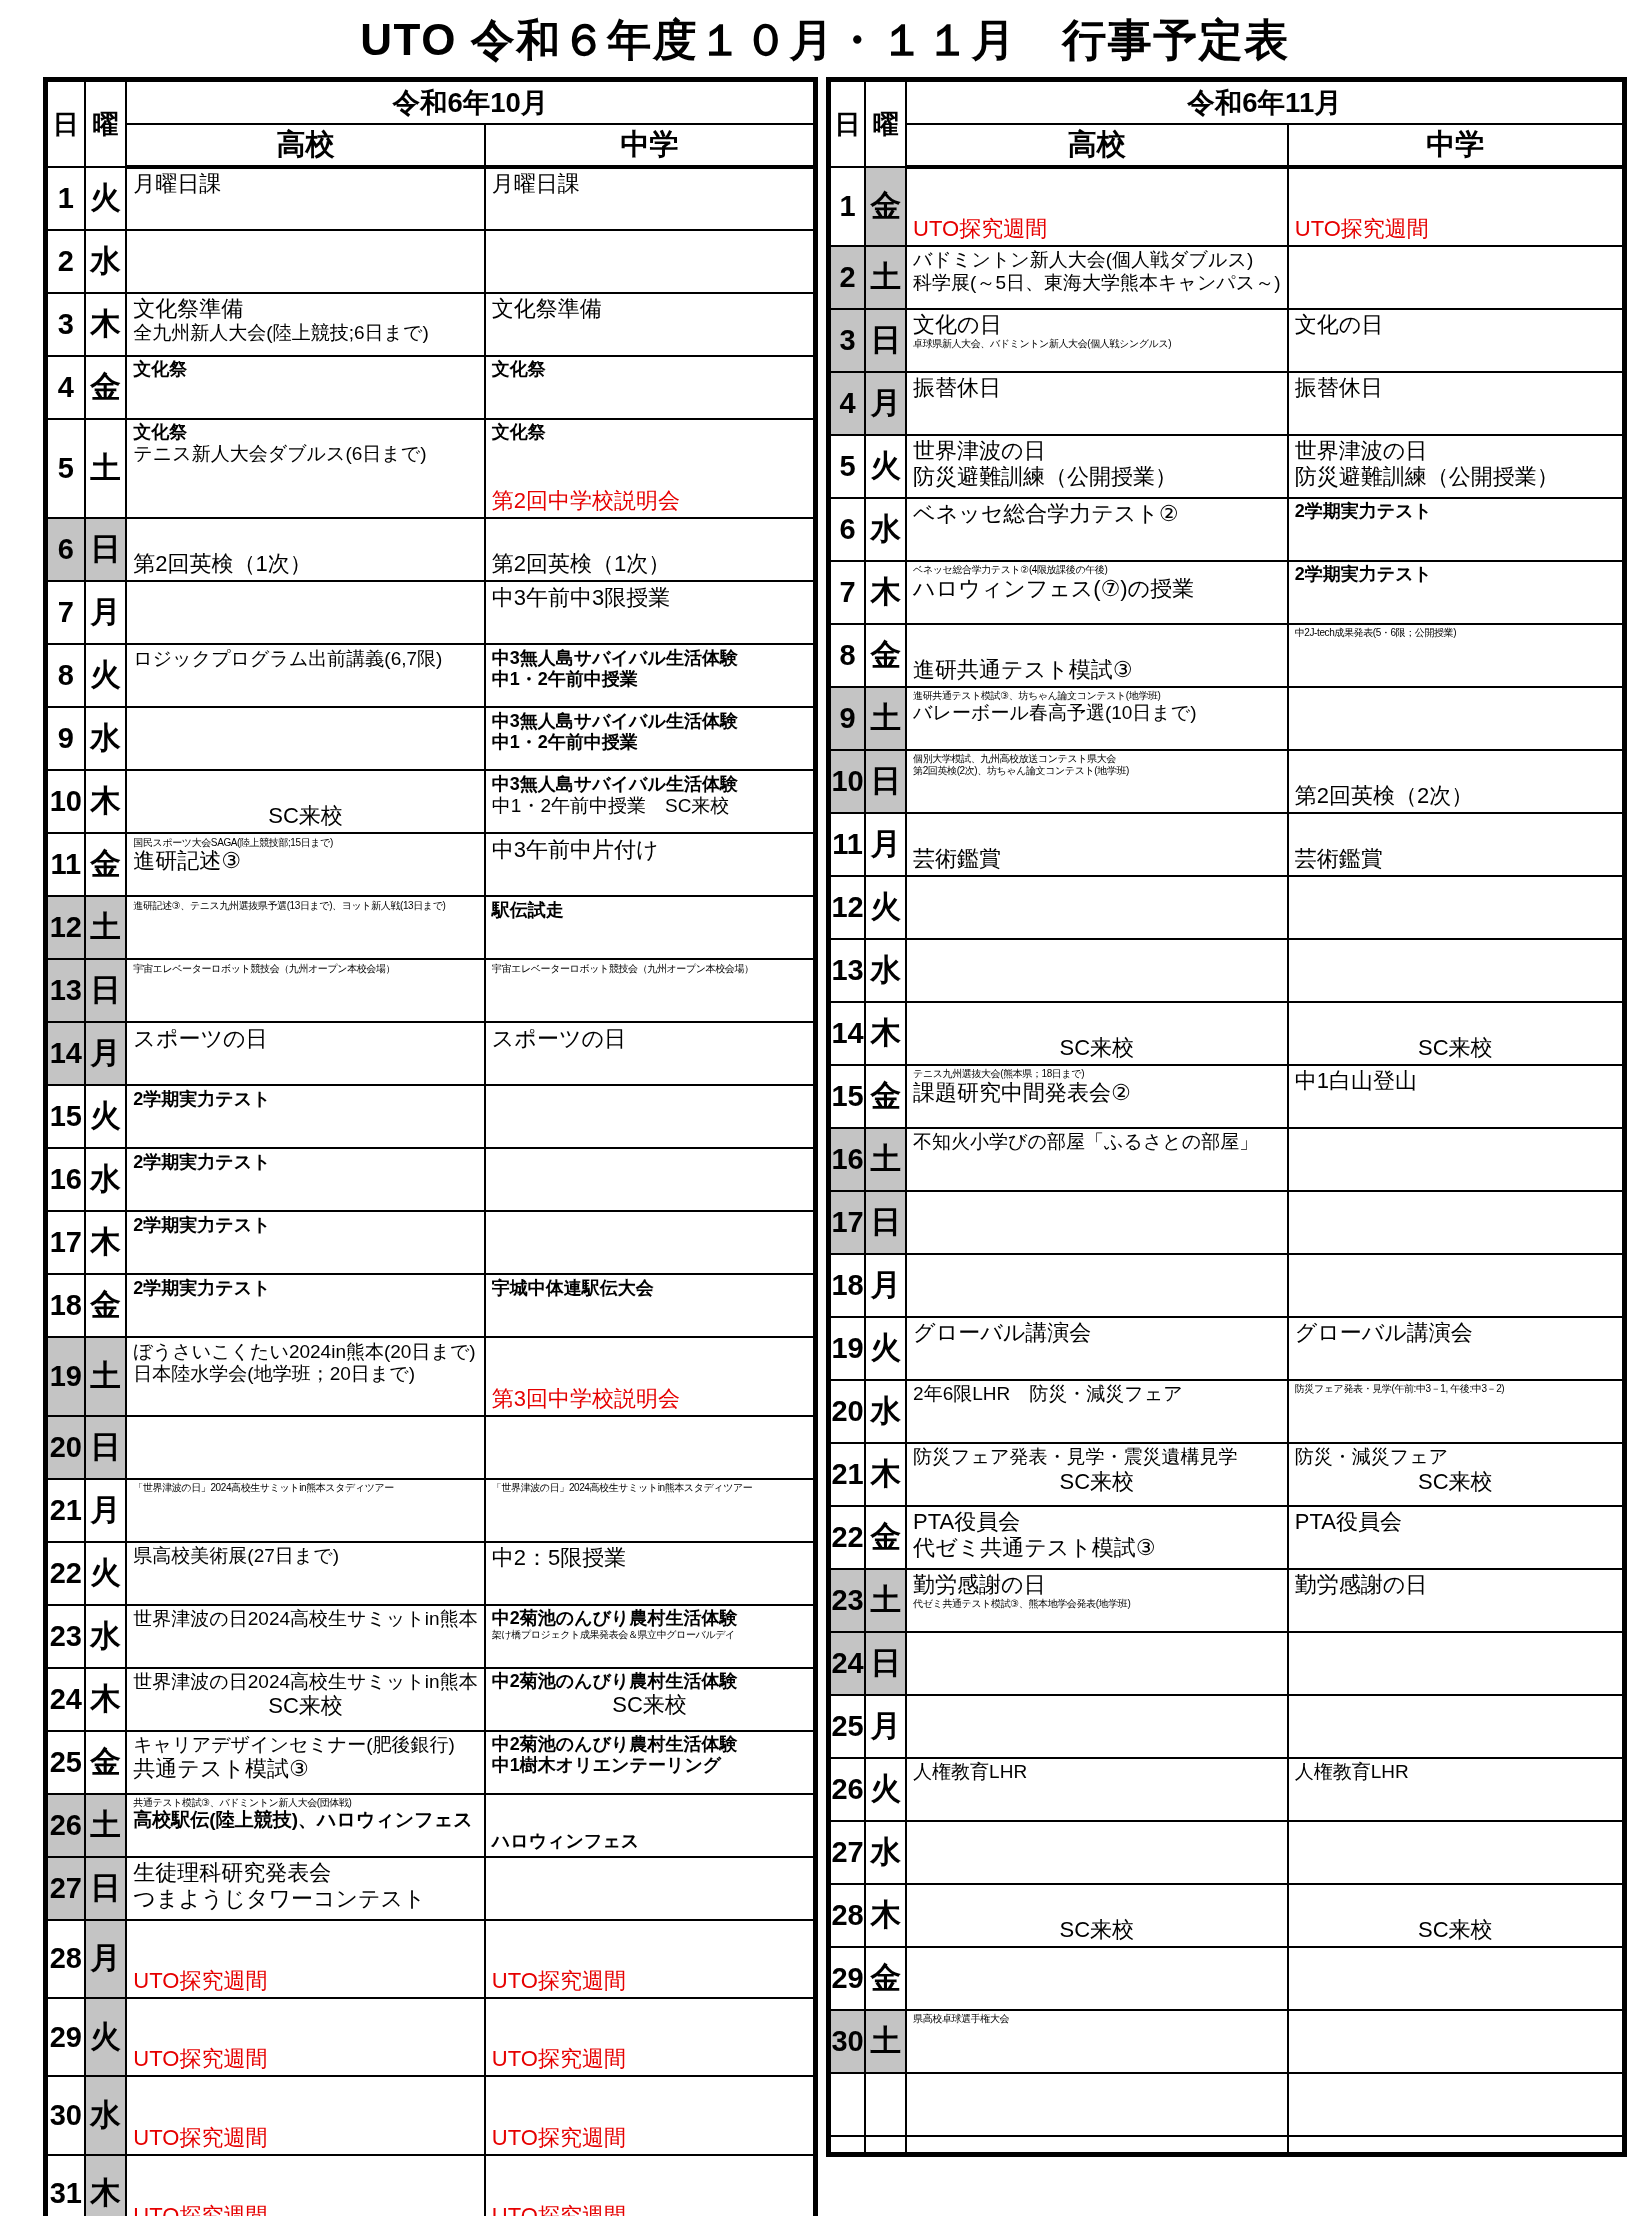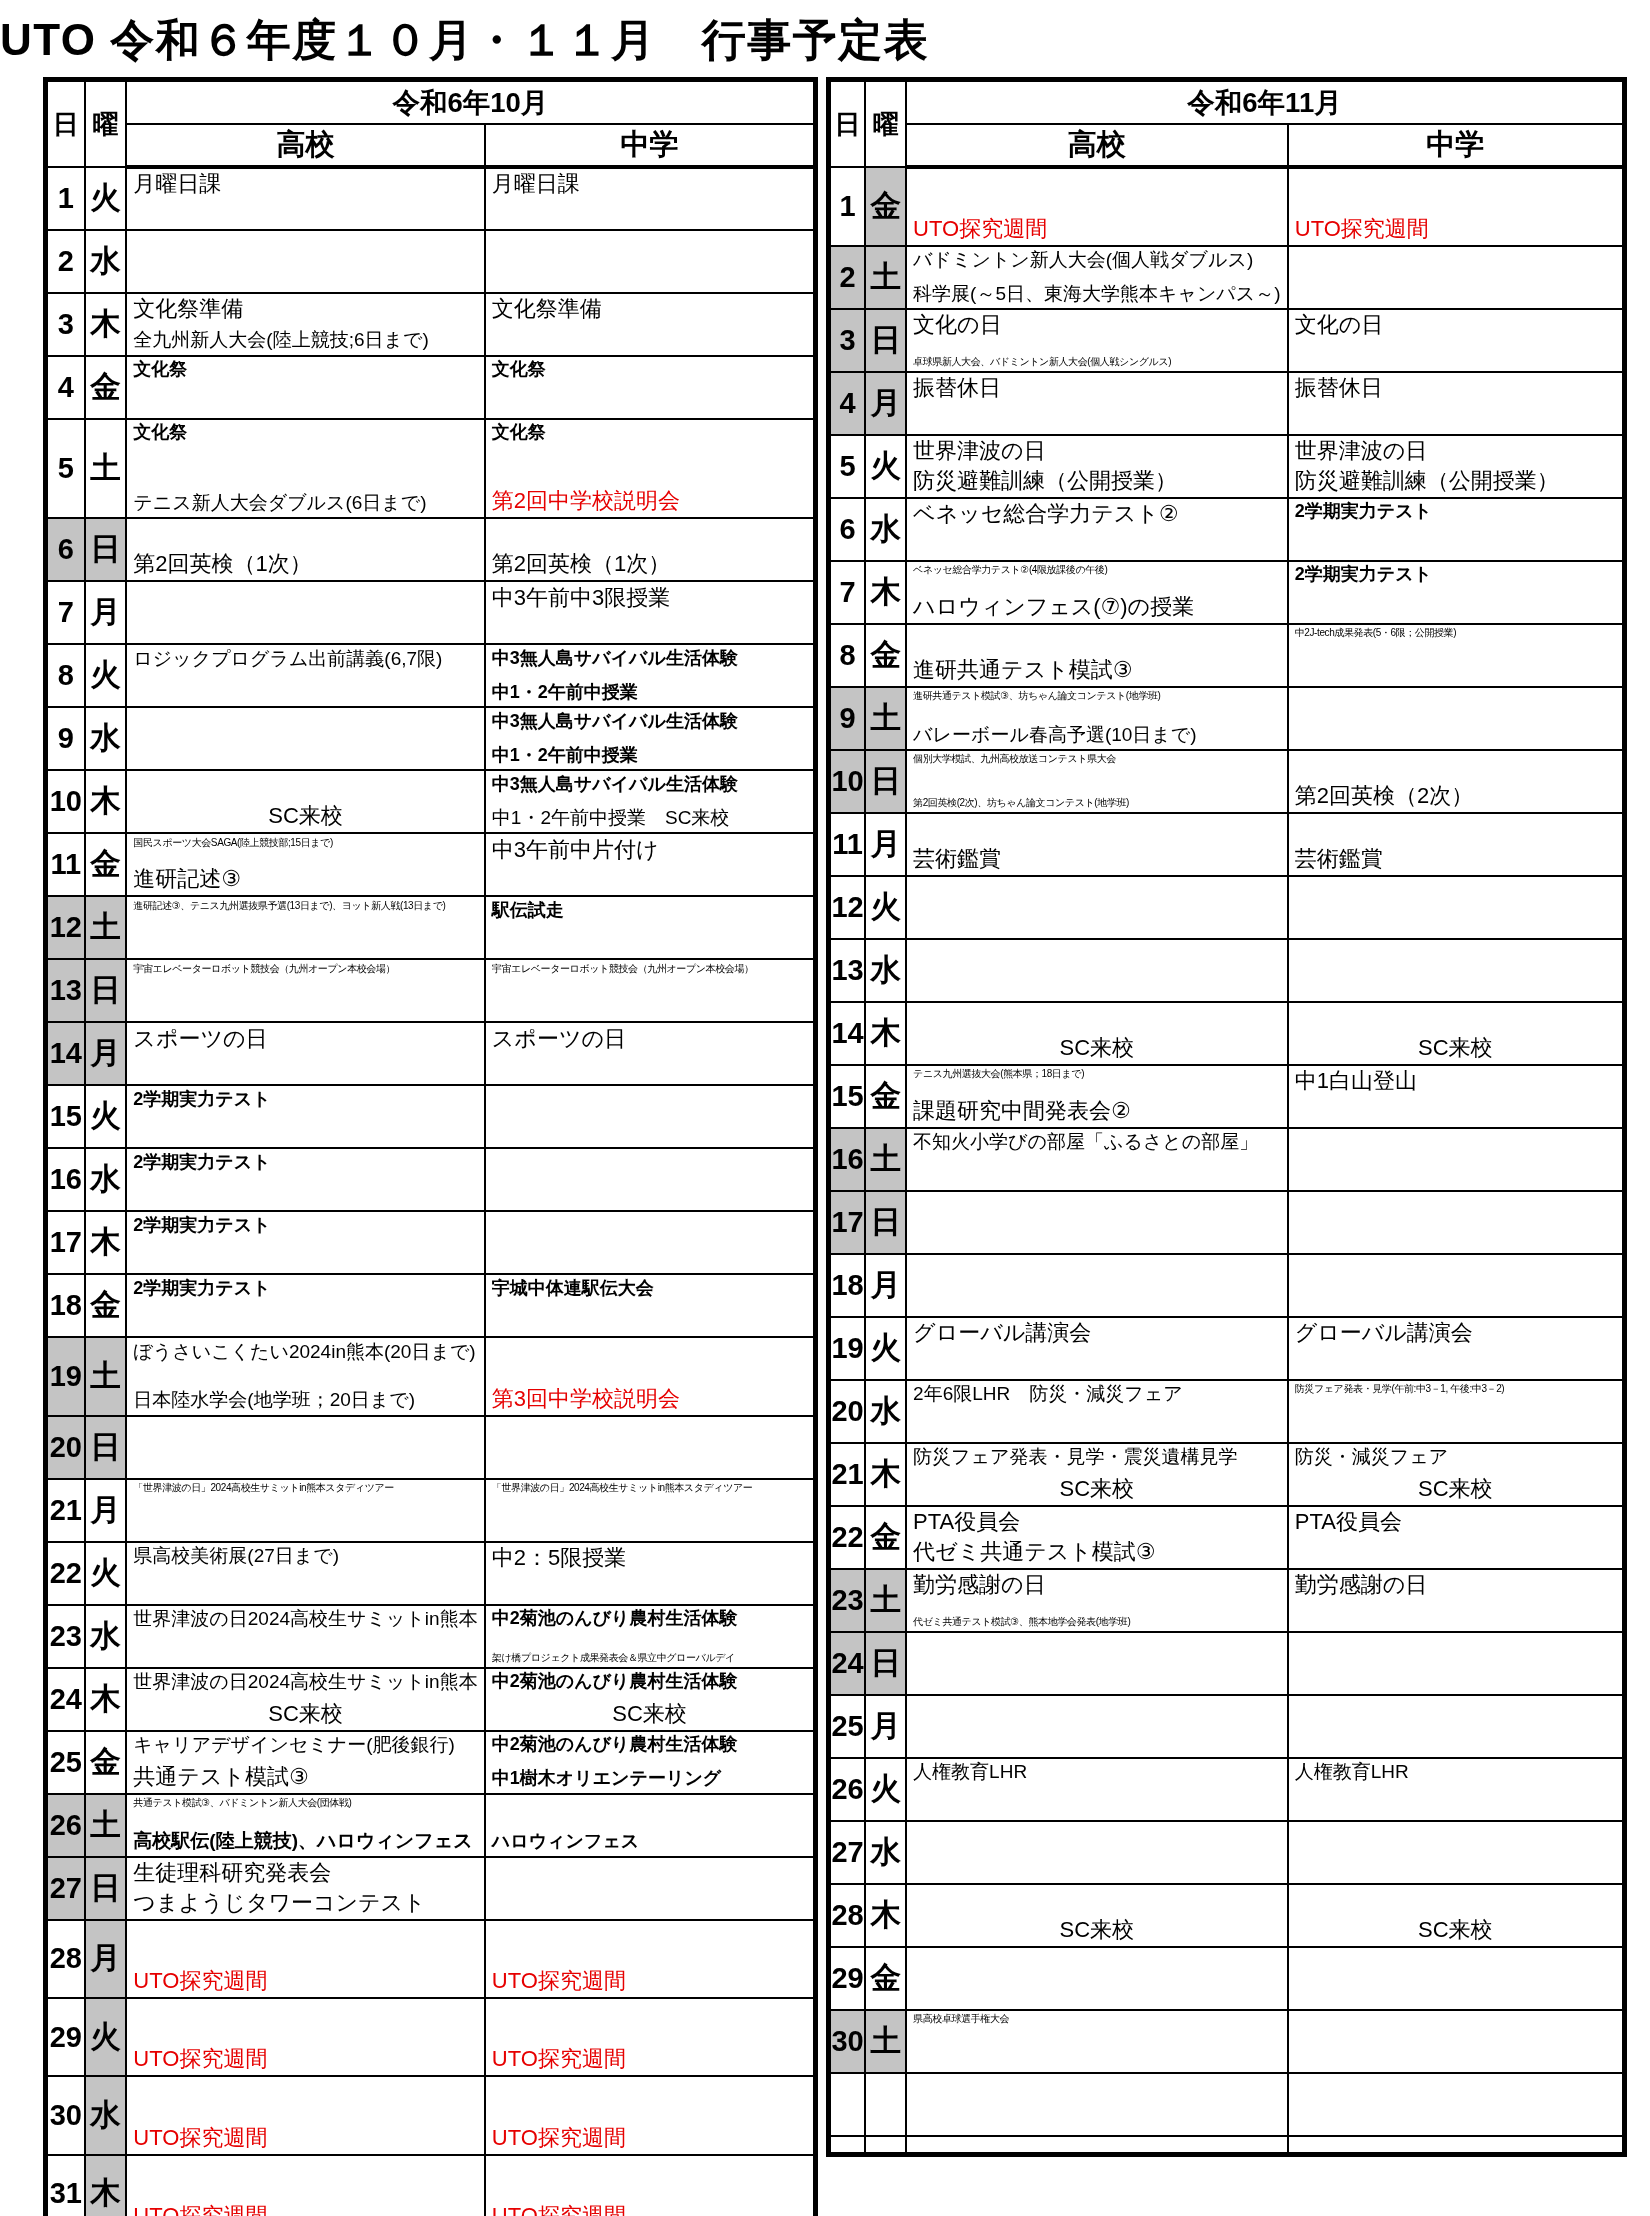--- a/index.html
+++ b/index.html
@@ -1,21 +1,21 @@
 <!DOCTYPE html>
 <html style="--red: #e60000; --gray: #c4c4c4;font-size:12.2px"><head>
 <meta charset="utf-8">
 <style>
   :root { --red:#e60000; --gray:#c4c4c4; }
   * { box-sizing:border-box; }
   html,body { margin:0; padding:0; background:#fff; color:#000;
     font-family:"Liberation Sans","DejaVu Sans",sans-serif; }
   body { width:1650px; height:2216px; overflow:hidden; }
 
-  .title { text-align:left; font-size:44px; font-weight:bold;
+  .title { text-align:center; font-size:44px; font-weight:bold;
     letter-spacing:1.5px; padding:10.7px 0 7.6px 0; }
 
   .tables { display:flex; flex-direction:row; gap:7.6px; padding:0 23px 0 43px; }
 
   .monthwrap { border-bottom:2.3px solid #000; padding-bottom:5.3px; }
 
   table { border-collapse:collapse; table-layout:fixed; border:5.3px solid #000; }
   th, td { border:2.3px solid #000; padding:0; margin:0; overflow:hidden; }
 
   
@@ -27,21 +27,21 @@
   td.day { font-size:29px; font-weight:bold; text-align:center; vertical-align:middle; }
   td.dow { font-size:30.5px; font-weight:bold; text-align:center; vertical-align:middle; }
   td.ev  { height:63px; vertical-align:top; }
   td.jhs, th.jhs { border-left:2.3px dotted #000; }
   tr.strip td { height:18.3px; }
 
   .gray { background:var(--gray); }
 
   .cellbox { display:flex; flex-direction:column; justify-content:flex-start;
     height:100%; padding:2.3px 6.1px 3.1px 6.1px; }
-  .cellbox.spread { justify-content:space-between; }
+  .cellbox.spread { }
   .cellbox.bottom { justify-content:flex-end; }
 
   .ln { font-size:22px; line-height:1.18; white-space:nowrap; }
   .ln.b  { font-weight:bold; font-size:18px; }
   .ln.md { font-size:19px; }
   .ln.sm { font-size:10px; letter-spacing:-0.4px; }
   .ln.r  { color:var(--red);margin-top:45px; }
   .ln.c  { align-self:center; text-align:center; }
 </style>
 </head>

